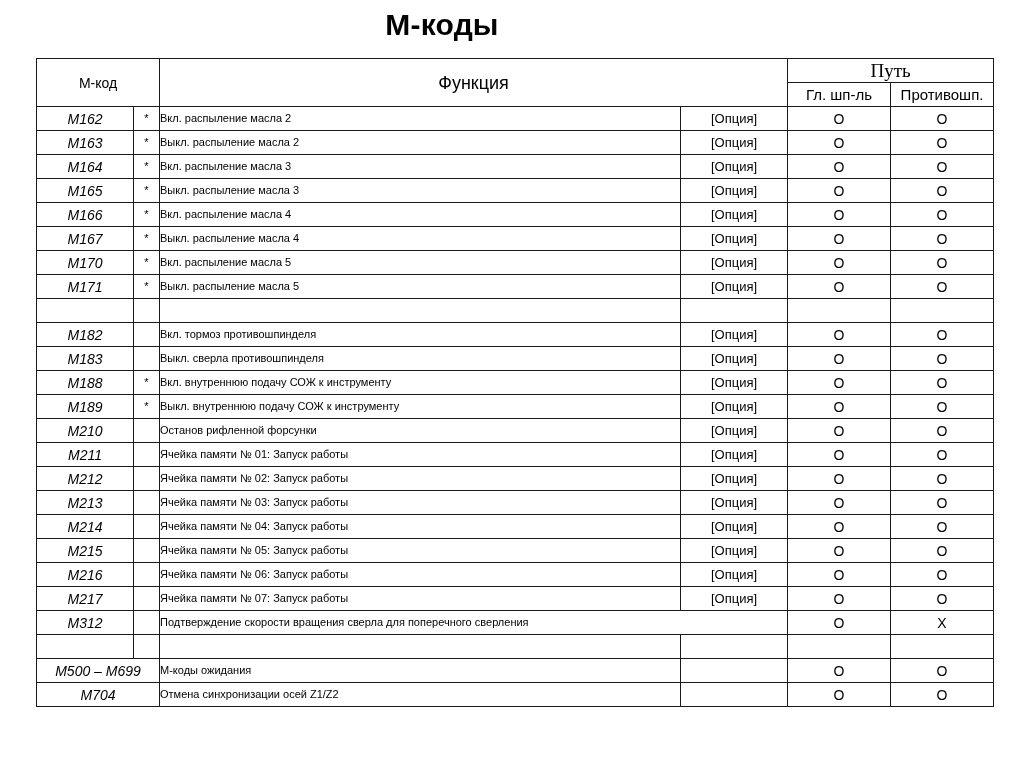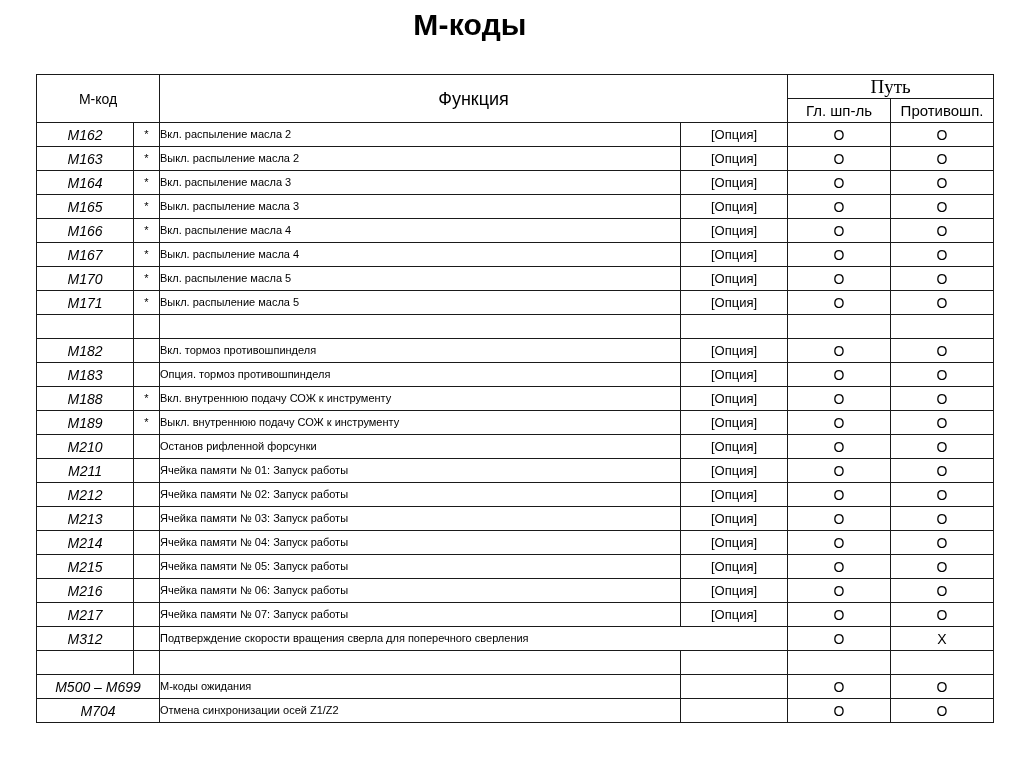--- a/index.html
+++ b/index.html
@@ -27,27 +27,26 @@
   .page-title {
     position: absolute;
     top: 8px;
     left: 0;
     width: 884px;
     text-align: center;
     font-size: 30px;
     font-weight: bold;
     letter-spacing: 0.2px;
     font-family: "Liberation Sans", sans-serif;
-    margin-left: 28px;
   }
 
   .table-wrap {
     position: absolute;
     left: 36px;
-    top: 74px;
+    top: 58px;
     width: 957px;
   }
 
   table.mcodes {
     border-collapse: collapse;
     table-layout: fixed;
     width: 957px;
     font-size: 13.5px;
   }
 
@@ -227,21 +226,21 @@
             <td class="cell-code">M182</td>
             <td class="cell-star"></td>
             <td class="cell-func">Вкл. тормоз противошпинделя</td>
             <td class="cell-opt">[Опция]</td>
             <td class="cell-path">О</td>
             <td class="cell-path">О</td>
           </tr>
           <tr>
             <td class="cell-code">M183</td>
             <td class="cell-star"></td>
-            <td class="cell-func">Опция. тормоз противошпинделя</td>
+            <td class="cell-func">Выкл. сверла противошпинделя</td>
             <td class="cell-opt">[Опция]</td>
             <td class="cell-path">О</td>
             <td class="cell-path">О</td>
           </tr>
           <tr>
             <td class="cell-code">M188</td>
             <td class="cell-star">*</td>
             <td class="cell-func">Вкл. внутреннюю подачу СОЖ к инструменту</td>
             <td class="cell-opt">[Опция]</td>
             <td class="cell-path">О</td>

